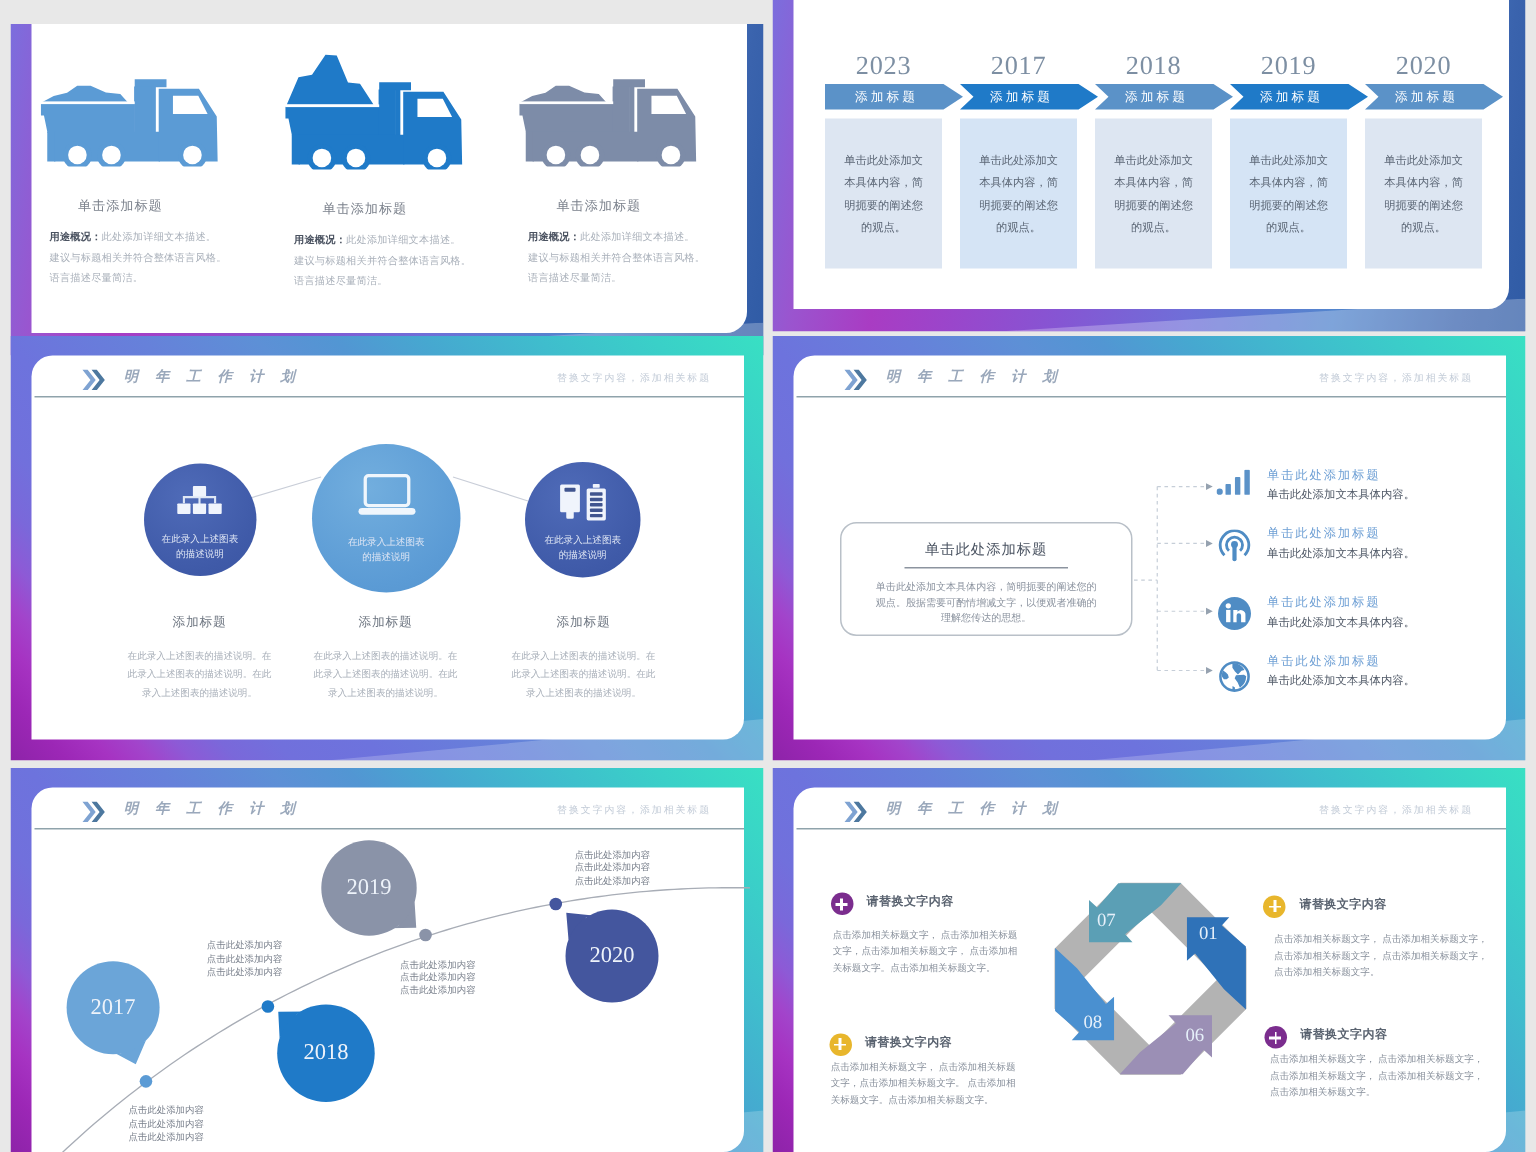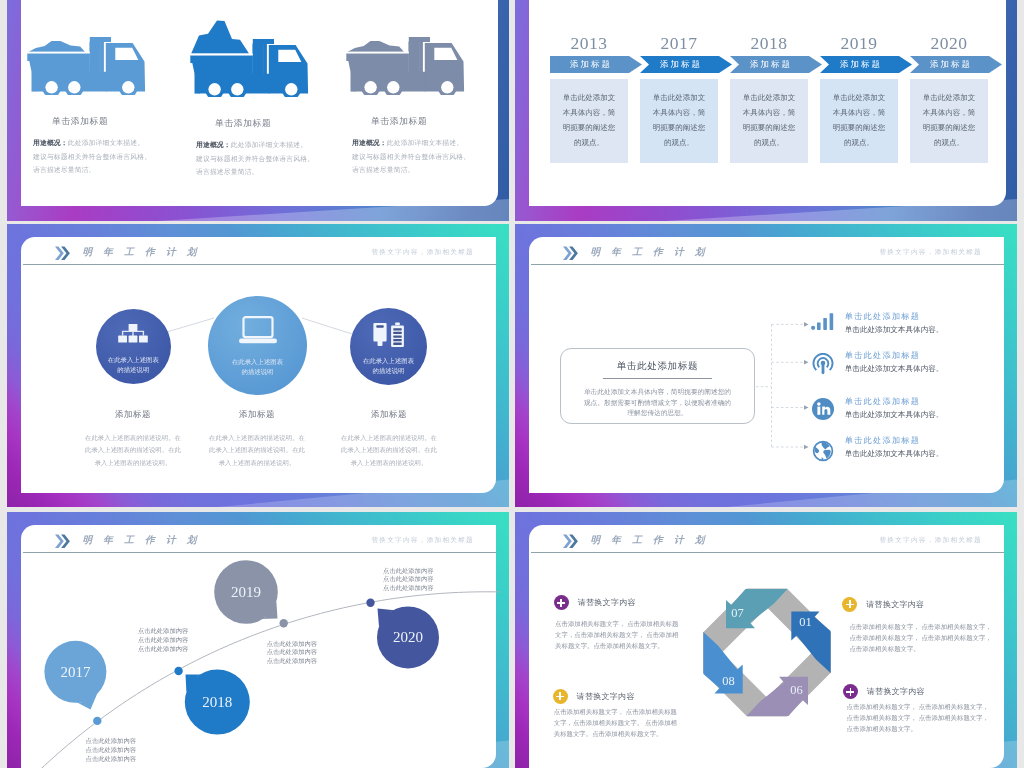--- a/index.html
+++ b/index.html
@@ -3,21 +3,21 @@
 <meta charset="utf-8">
 <style>
   html,body{margin:0;padding:0;}
   body{width:1024px;height:768px;background:#e8e8e8;font-family:"Liberation Sans",sans-serif;overflow:hidden;}
   .grid{position:absolute;left:0;top:0;width:1024px;height:768px;}
   .slide{position:absolute;overflow:hidden;}
   .bg{position:absolute;inset:0;}
   .white{position:absolute;background:#fff;}
   .inner{position:absolute;inset:0;}
 
-  #s1{left:7px;top:0;width:502px;height:221px;}
+  #s1{left:7px;top:16px;width:502px;height:221px;}
   #s2{left:515px;top:0;width:502px;height:221px;}
   #s3{left:7px;top:224px;width:502px;height:283px;}
   #s4{left:515px;top:224px;width:502px;height:283px;}
   #s5{left:7px;top:512px;width:502px;height:256px;}
   #s6{left:515px;top:512px;width:502px;height:256px;}
 
   #s1 .bg{background:linear-gradient(100deg,#7b6edd 0%,#9a55cf 9%,#a93cc3 19%,#9a46cb 29%,#8655d3 42%,#6f6fd8 58%,#5285cd 76%,#3a63ad 92%,#2f5ba5 100%);}
   #s2 .bg{background:linear-gradient(100deg,#7b6edd 0%,#9a55cf 9%,#a93cc3 19%,#9a46cb 29%,#8655d3 42%,#6f6fd8 58%,#5285cd 76%,#3a63ad 92%,#2f5ba5 100%);}
   #s3 .bg,#s4 .bg,#s5 .bg,#s6 .bg{background:linear-gradient(48deg,#8d23a8 0%,#9c27b6 5%,#a633c2 9%,#a244cb 12.5%,#8d5ad6 16%,#7a68da 20%,#7170dc 25%,#6d73dd 33%,#6681da 45%,#5d90d6 55%,#5296d3 62%,#46a8d0 70%,#3fbdcd 80%,#3ad0c8 90%,#38e0c3 100%);}
   .bgtri{position:absolute;left:0;bottom:0;width:100%;height:30px;background:rgba(255,255,255,.20);clip-path:polygon(0 100%,42% 100%,100% 8%,100% 100%);}
@@ -41,21 +41,21 @@
   .tcol .ttitle{position:absolute;left:0;top:93px;width:165px;padding-left:27px;box-sizing:border-box;font-size:8.8px;color:#7a808b;letter-spacing:.6px;}
   .tcol .tbody{position:absolute;left:8px;top:113px;width:150px;font-size:6.8px;line-height:13.6px;color:#a9b0ba;letter-spacing:.15px;white-space:nowrap;}
   .tcol .tbody b{color:#4a5260;font-weight:bold;}
 
   
   .tl-col{position:absolute;top:59px;width:78px;}
   .tl-year{text-align:center;font-size:17.5px;color:#7d8fa3;font-family:"Liberation Serif",serif;letter-spacing:.5px;line-height:20px;}
   .tl-arrow{position:relative;margin-top:3px;height:17px;}
   .tl-arrow svg{position:absolute;left:0;top:0;overflow:visible;}
   .tl-arrow span{position:absolute;left:0;top:0;width:80px;height:17px;display:flex;align-items:center;justify-content:center;color:#fff;font-size:8.5px;letter-spacing:2px;text-indent:2px;}
-  .tl-box{margin-top:6px;height:84px;width:78px;display:flex;align-items:center;justify-content:center;font-family:Liberation Mono, monospace;}
+  .tl-box{margin-top:6px;height:100px;width:78px;display:flex;align-items:center;justify-content:center;}
   .tl-box p{margin:0;font-size:7.5px;line-height:15px;color:#5b6675;text-align:center;white-space:nowrap;}
 
   
   .c3{position:absolute;border-radius:50%;}
   .c3 .ic{position:absolute;left:0;right:0;display:flex;justify-content:center;}
   .c3 .cap{position:absolute;left:50%;transform:translateX(-50%);width:72px;text-align:center;font-size:6.4px;line-height:9.6px;color:#dfe6f4;white-space:nowrap;}
   .c3cap{position:absolute;width:150px;text-align:center;}
   .c3cap .t{font-size:8.5px;color:#6d7580;letter-spacing:.5px;}
   .c3cap .b{margin-top:11px;font-size:6.4px;line-height:12.4px;color:#a7aeb8;white-space:nowrap;}
 
@@ -68,21 +68,21 @@
   .s4row .t{font-size:8.2px;color:#6c9ed4;letter-spacing:1.25px;white-space:nowrap;}
   .s4row .b{margin-top:2.5px;font-size:7.6px;color:#4f5866;white-space:nowrap;}
   .s4ic{position:absolute;}
 
   
   .bubtxt{position:absolute;font-size:6.3px;line-height:8.8px;color:#787f8b;white-space:nowrap;}
   .bubyear{position:absolute;width:60px;text-align:center;font-family:"Liberation Serif",serif;font-size:15px;color:#eef3fa;line-height:18px;}
 
   
   .s6item{position:absolute;}
-  .s6item .hd{display:flex;align-items:center;}
+  .s6item .hd{display:flex;align-items:flex-start;font-weight:bold;}
   .s6item .plus{width:15px;height:15px;border-radius:50%;position:relative;flex:none;}
   .s6item .plus:before,.s6item .plus:after{content:"";position:absolute;background:#fff;}
   .s6item .plus:before{left:3.6px;right:3.6px;top:6.8px;height:1.5px;}
   .s6item .plus:after{top:3.6px;bottom:3.6px;left:6.8px;width:1.5px;}
   .s6item .ht{margin-left:9px;font-size:8px;color:#5a6370;letter-spacing:.3px;white-space:nowrap;}
   .s6item .bd{font-size:6.4px;line-height:11.2px;color:#878f9b;white-space:nowrap;}
   .cyclbl{position:absolute;width:40px;text-align:center;font-family:"Liberation Serif",serif;font-size:12.5px;color:#e6f0fa;line-height:15px;}
 </style>
 </head>
 <body>
@@ -173,21 +173,21 @@
         </div>
       </div>
     </div>
   </div>
   <div class="slide" id="s2">
     <div class="bg"></div>
     <div class="bgtri"></div>
     <div class="white">
       <div class="inner" id="s2body">
         <div class="tl-col" style="left:21px">
-          <div class="tl-year">2013</div>
+          <div class="tl-year">2023</div>
           <div class="tl-arrow">
             <svg width="92" height="17" viewBox="0 0 92 17">
                 <path d="M0 0 H79 L92 8.5 L79 17 H0 Z" fill="#5b92c8"></path>
               </svg>
             <span>添加标题</span>
           </div>
           <div class="tl-box" style="background:#dde6f2">
             <p><span>单击此处添加文</span><br><span>本具体内容，简</span><br><span>明扼要的阐述您</span><br><span>的观点。</span></p>
           </div>
         </div>

